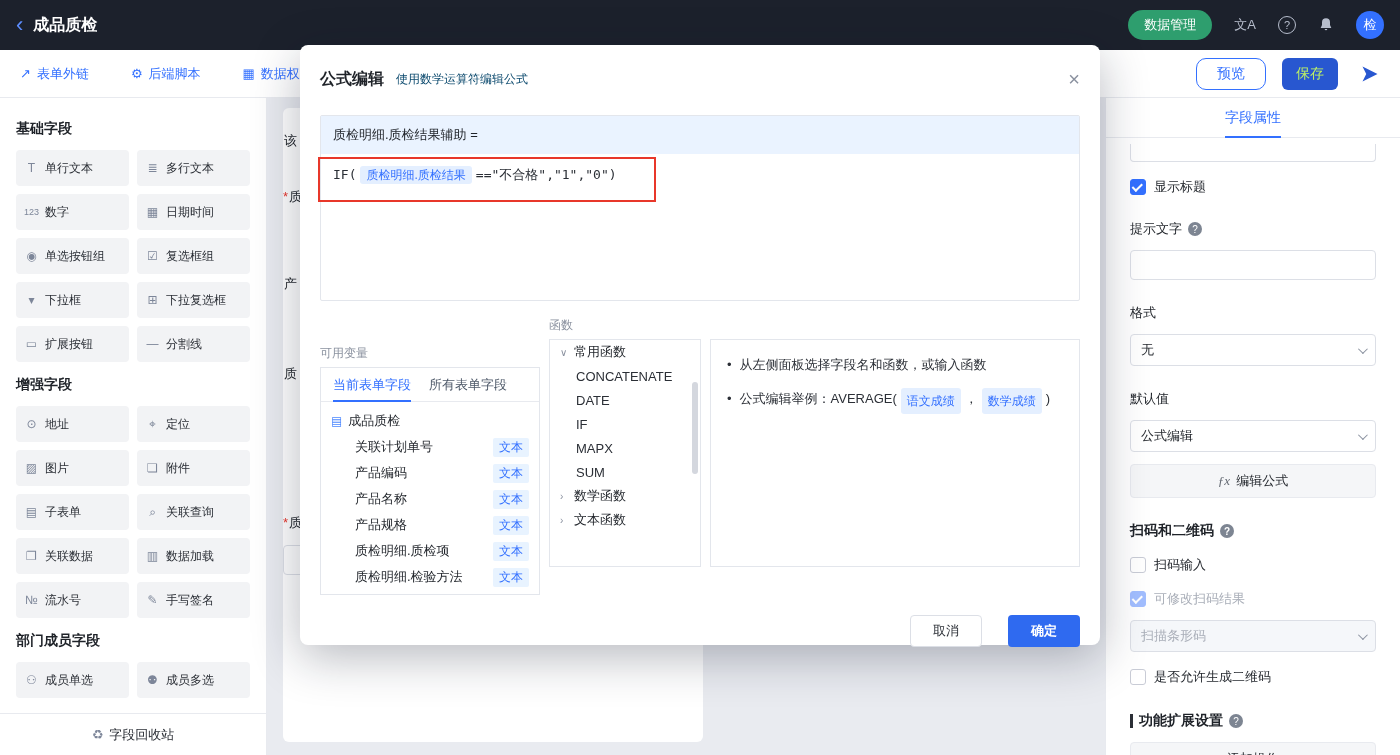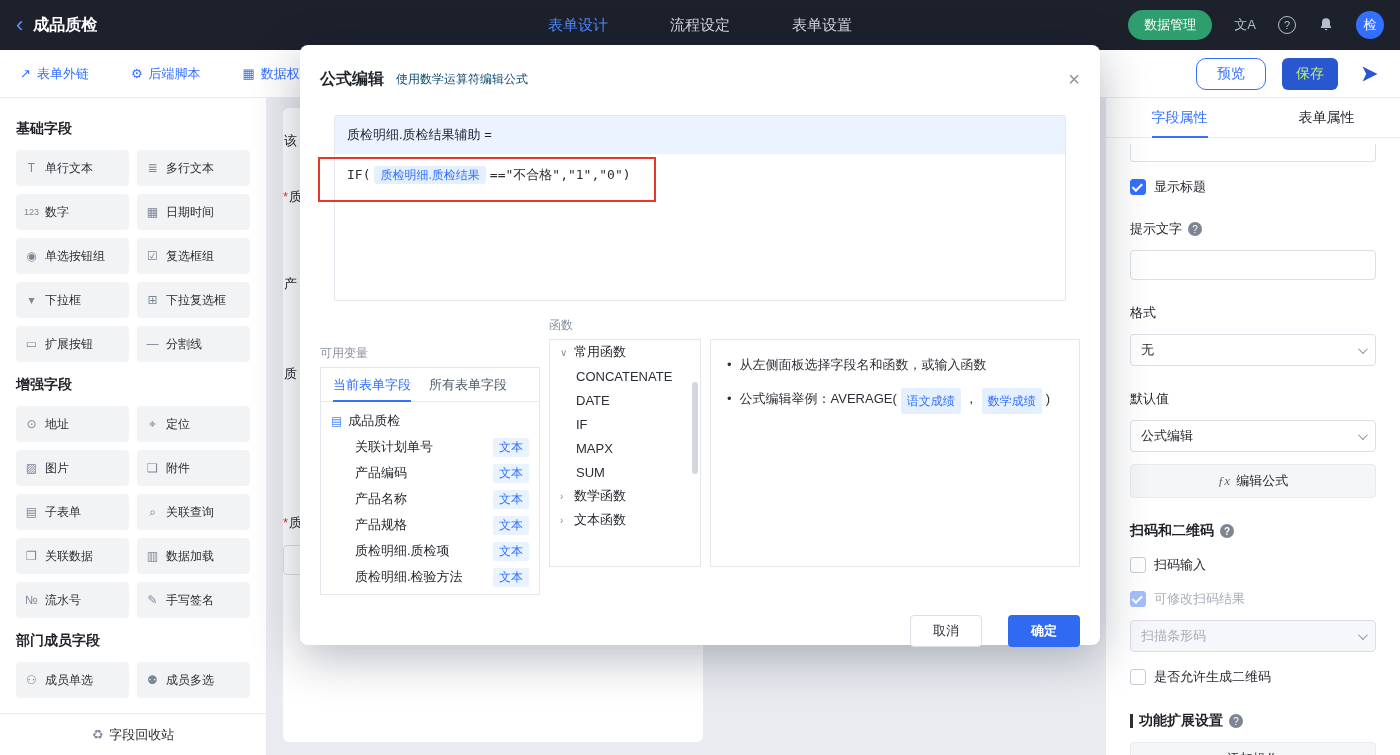--- a/index.html
+++ b/index.html
@@ -101,21 +101,21 @@
   .sec-bar { width:3px; height:14px; background:#2b2f36; }
   .sec-head .t { font-size:14px; font-weight:bold; color:#1f2329; }
 
   
   .modal { position:absolute; left:300px; top:45px; width:800px; height:600px;
     background:#fff; border-radius:8px; box-shadow:0 12px 48px rgba(15,23,42,.3); z-index:10; }
   .m-header { height:58px; display:flex; align-items:center; padding:10px 20px 0; }
   .m-title { font-size:16px; font-weight:bold; color:#1f2329; }
   .m-sub { font-size:12px; color:#0c4a6e; margin-left:12px;text-align:right; }
   .m-close { margin-left:auto; font-size:20px; color:#8a919f; cursor:pointer; line-height:1; }
-  .f-block { margin:12px 34px 0; border:1px solid #e3e6ec; border-radius:2px; }
+  .f-block { margin:12px 20px 0; border:1px solid #e3e6ec; border-radius:2px; }
   .f-name { height:38px; background:#eaf3ff; display:flex; align-items:center;
     padding:0 12px; font-size:13px; color:#1f2329; }
   .f-editor { height:146px; padding:12px; font-family:"DejaVu Sans Mono","Liberation Mono",monospace;
     font-size:13px; color:#2b2f36; cursor:text; }
   .chip { background:#e4efff; color:#3370ff; border-radius:3px; padding:2px 6px;
     font-size:12px; margin:0 4px; font-family:"Liberation Sans","DejaVu Sans",sans-serif; white-space:nowrap; }
   .annotation { position:absolute; left:18px; top:112px; width:338px; height:45px;
     border:2px solid #e8372a; pointer-events:none; }
   .m-cols { display:flex; margin:16px 20px 0; gap:9px; }
   .col-label { font-size:12px; color:#8a919f; height:14px; margin-bottom:8px; }
@@ -162,25 +162,20 @@
     border-radius:4px; font-size:13px; color:#2b2f36; cursor:pointer; }
   .btn-ok { width:72px; height:32px; background:#2f6af0; border:none; border-radius:4px;
     font-size:13px; color:#fff; cursor:pointer;font-weight:bold; }
 </style>
 </head>
 <body>
 
 <header class="topbar">
   <span class="tb-back">‹</span>
   <span class="tb-title">成品质检</span>
-  <nav class="tb-tabs">
-    <span class="tb-tab active">表单设计</span>
-    <span class="tb-tab">流程设定</span>
-    <span class="tb-tab">表单设置</span>
-  </nav>
   <div class="tb-right">
     <button class="btn-green">数据管理</button>
     <span class="tb-ico">文A</span>
     <span class="tb-ico tb-help">?</span>
     <span class="tb-ico">
       <svg width="16" height="16" viewBox="0 0 24 24">
           <path fill="#b6bdcc" d="M12 2a6 6 0 0 0-6 6v4l-2 4.5h16L18 12V8a6 6 0 0 0-6-6zm-2 16a2 2 0 0 0 4 0h-4z"></path>
         </svg>
     </span>
     <span class="tb-avatar">检</span>
@@ -330,21 +325,20 @@
       <div class="frag" style="top:167px;"><span class="star"></span><span>产</span></div>
       <div class="frag" style="top:257px;"><span class="star"></span><span>质</span></div>
       <div class="frag" style="top:406px;"><span class="star">*</span><span>质</span></div>
       <div class="frag-input"></div>
     </div>
   </div>
 
   <aside class="panel">
     <div class="p-tabs">
       <div class="p-tab active">字段属性</div>
-      <div class="p-tab">表单属性</div>
     </div>
     <div class="p-body">
       <div class="p-input-frag"></div>
 
       <div class="cb-row">
         <span class="cb checked"></span>
         <span class="cb-label">显示标题</span>
       </div>
 
       <div class="p-label">

